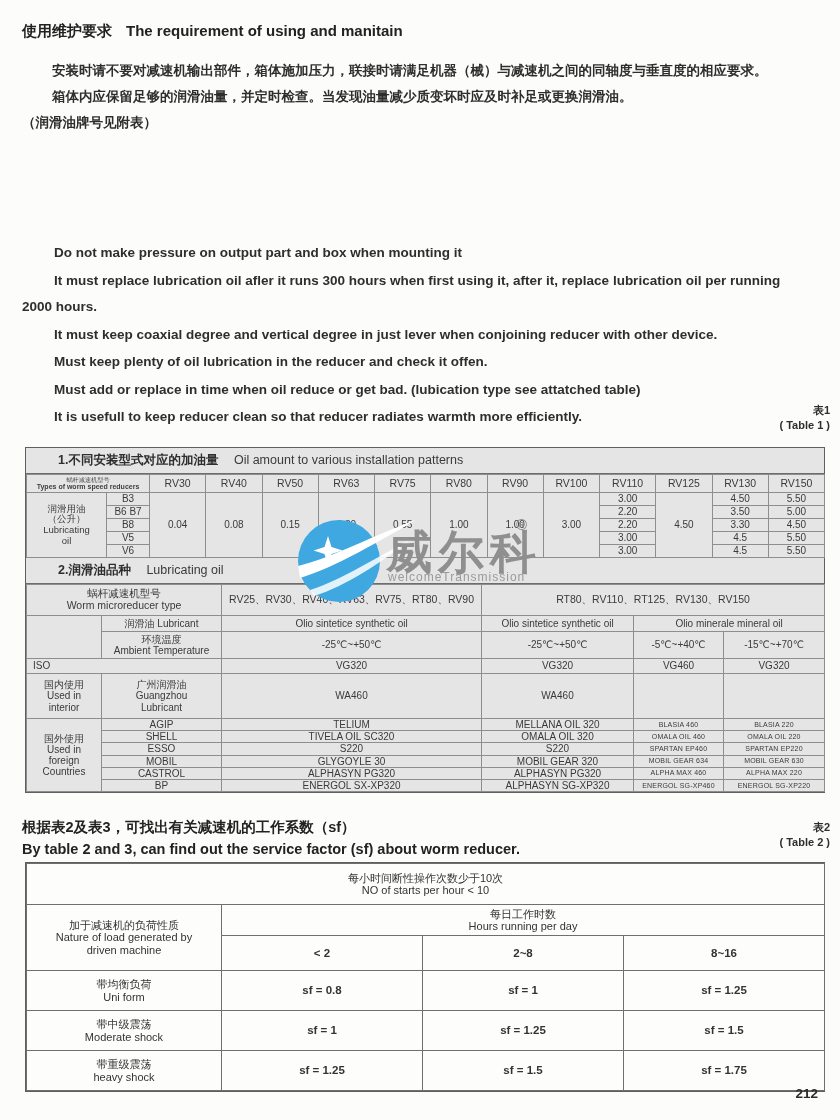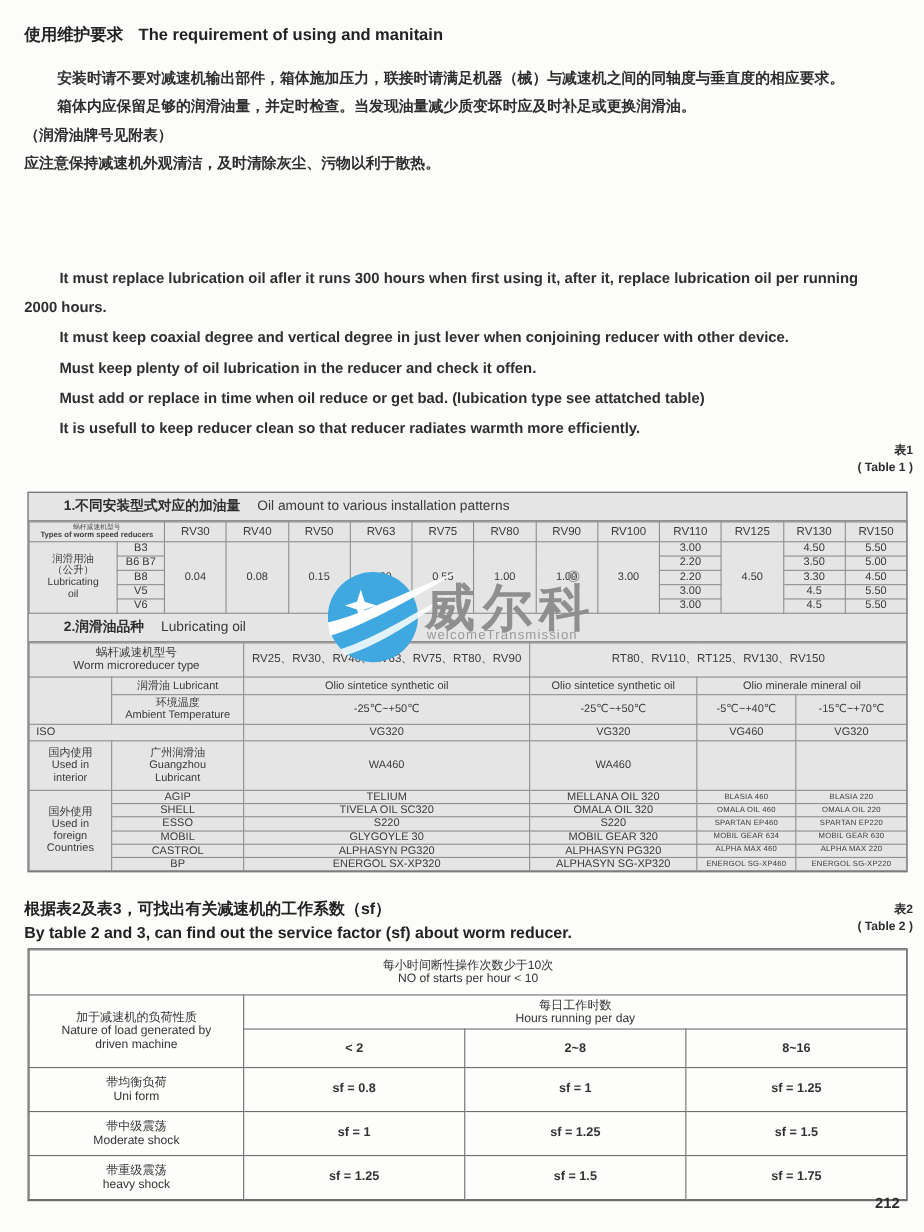--- a/index.html
+++ b/index.html
@@ -75,24 +75,24 @@
 <body>
 
 <div class="abs" id="doc-title">
   <span class="zh">使用维护要求</span><span class="en">The requirement of using and manitain</span>
 </div>
 
 <div class="abs" id="zh-block">
   <p class="ind">安装时请不要对减速机输出部件，箱体施加压力，联接时请满足机器（械）与减速机之间的同轴度与垂直度的相应要求。</p>
   <p class="ind">箱体内应保留足够的润滑油量，并定时检查。当发现油量减少质变坏时应及时补足或更换润滑油。</p>
   <p>（润滑油牌号见附表）</p>
-  <p>应注意保持减速机外观清洁，及时清除灰尘、污物以利于散热。</p>
 </div>
 
 <div class="abs" id="en-block">
+  <p>Do not make pressure on output part and box when mounting it</p>
   <p>It must replace lubrication oil afler it runs 300 hours when first using it, after it, replace lubrication oil per running 2000 hours.</p>
   <p>It must keep coaxial degree and vertical degree in just lever when conjoining reducer with other device.</p>
   <p>Must keep plenty of oil lubrication in the reducer and check it offen.</p>
   <p>Must add or replace in time when oil reduce or get bad. (lubication type see attatched table)</p>
   <p>It is usefull to keep reducer clean so that reducer radiates warmth more efficiently.</p>
 </div>
 
 <div class="abs tbl-note" id="t1-note">
   <span>表1</span>
   <span>( Table 1 )</span>

